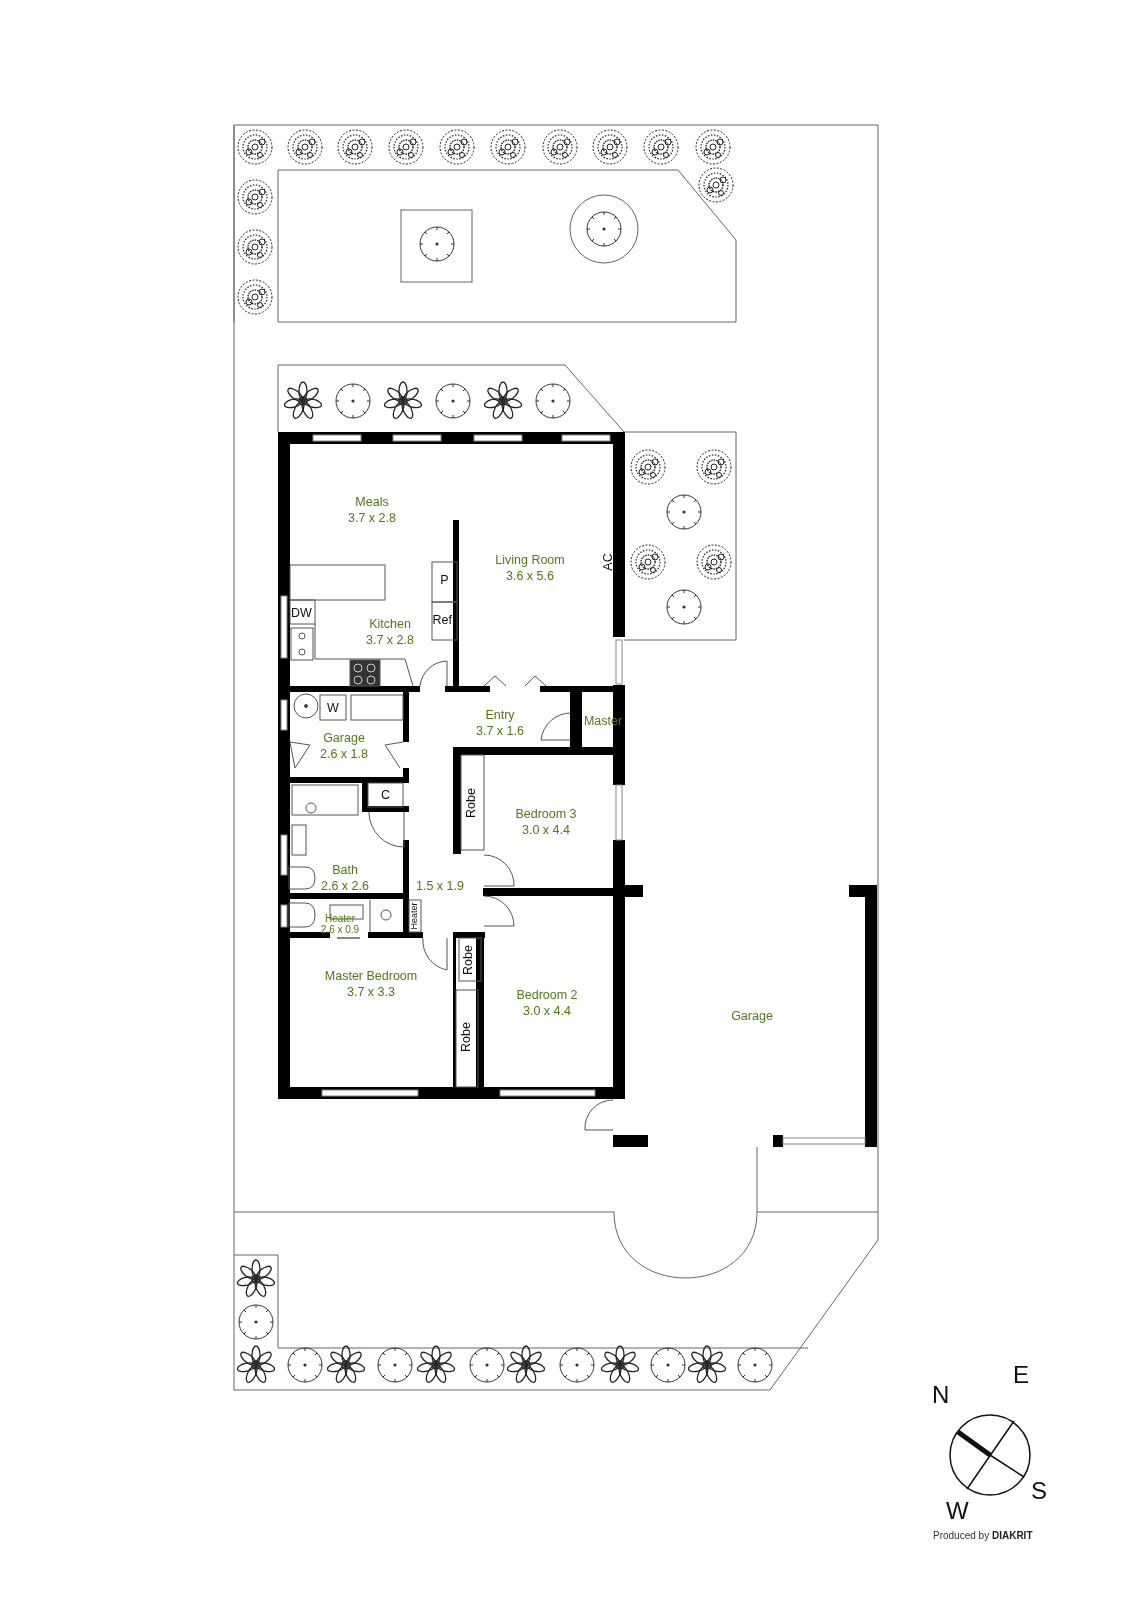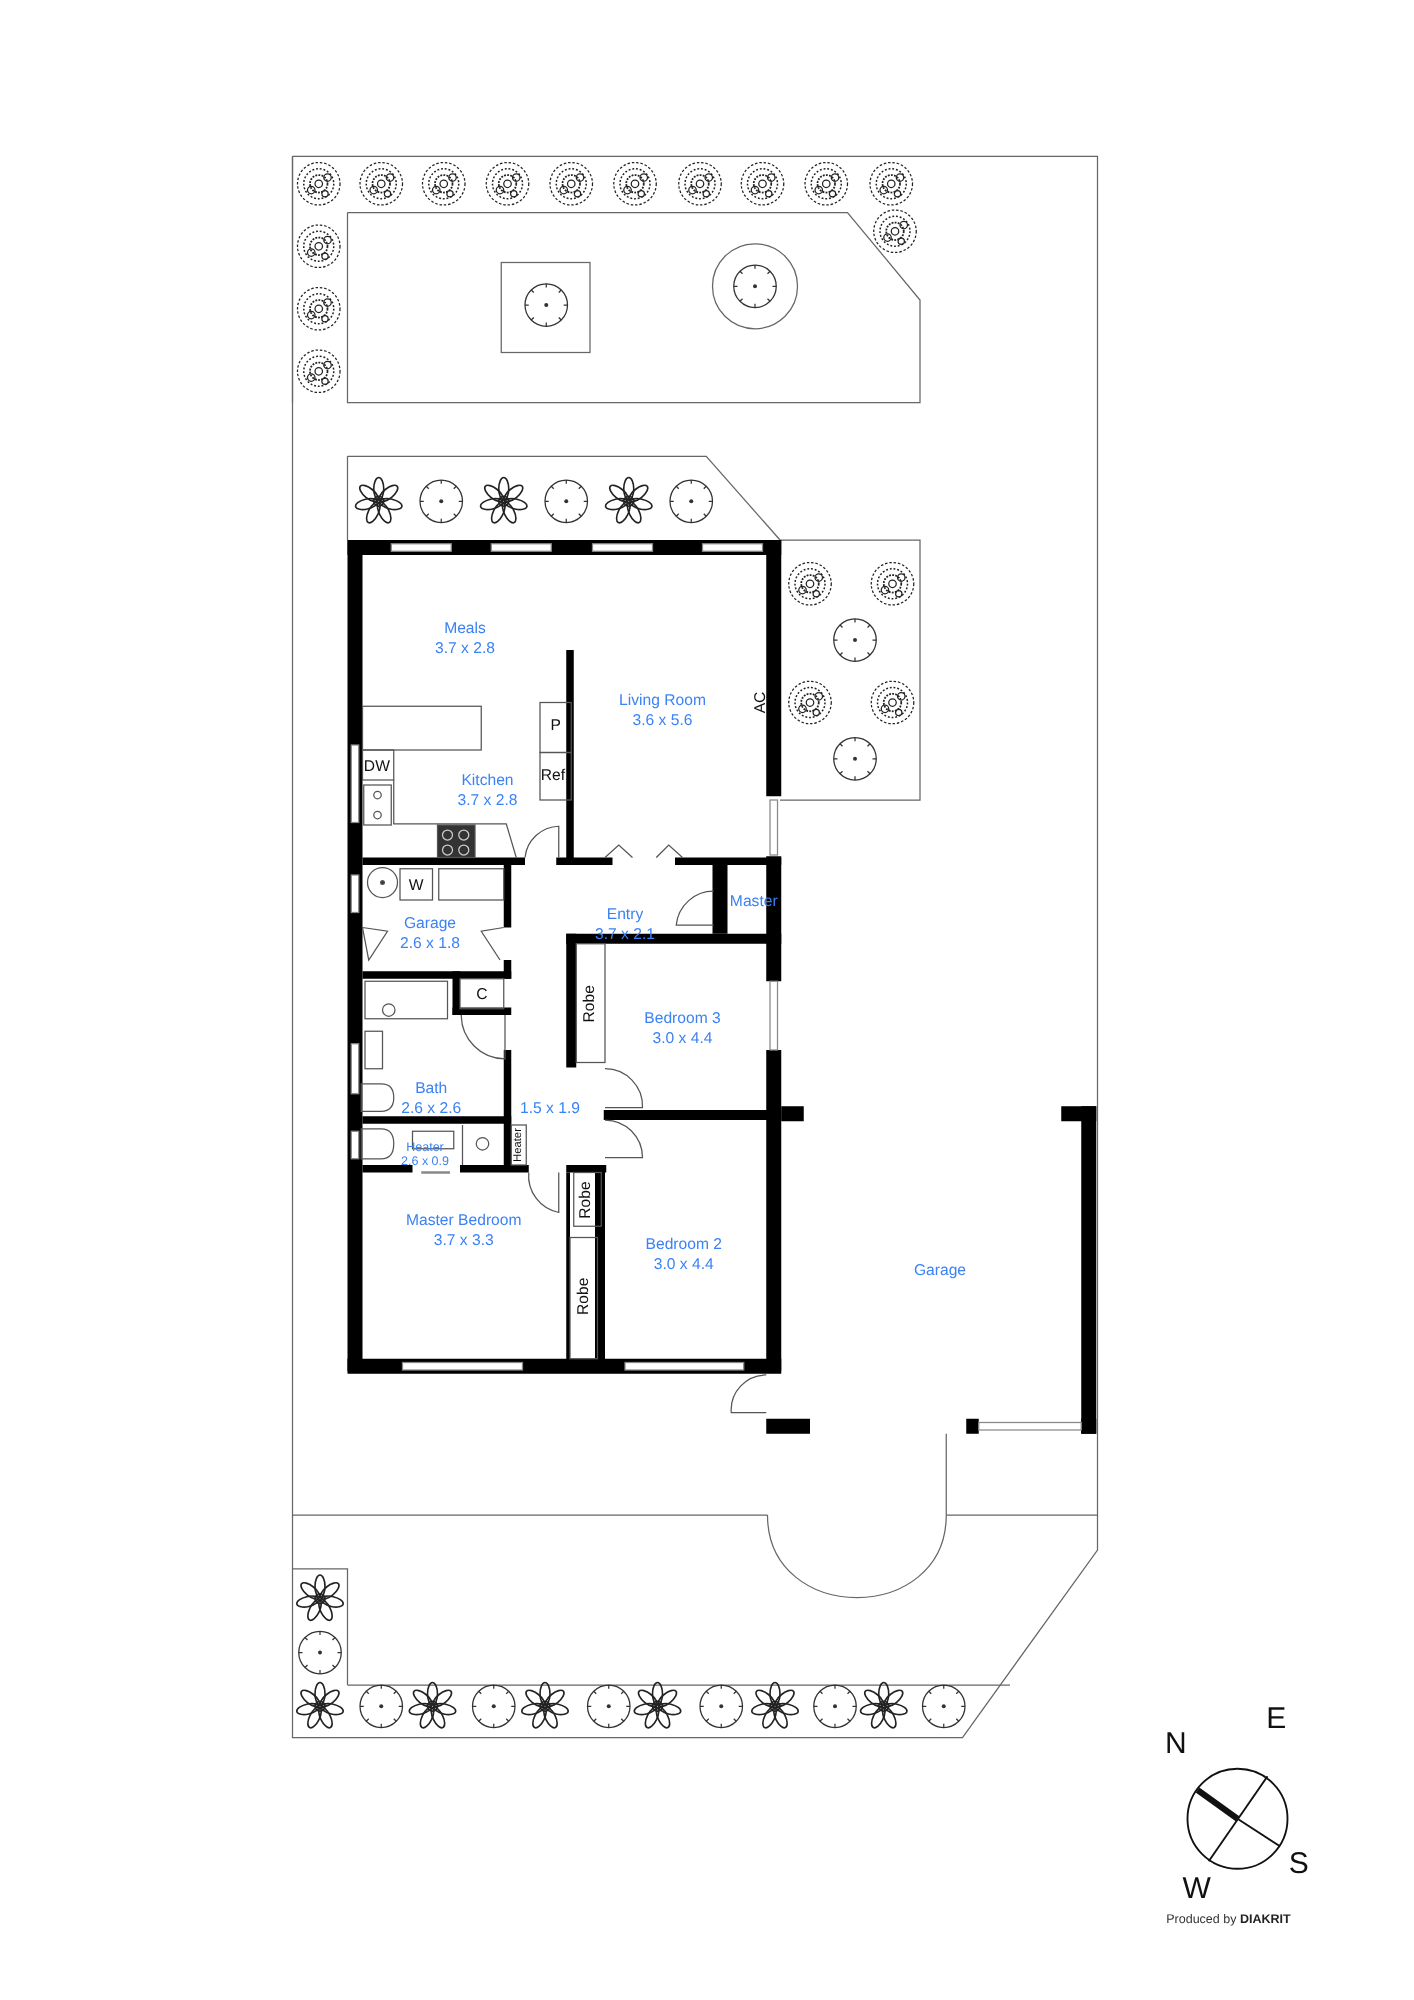--- a/index.html
+++ b/index.html
@@ -1,18 +1,18 @@
 <!DOCTYPE html>
 <html><head>
   <meta charset="utf-8">
   <style>
     html, body { margin:0; padding:0; background:#ffffff; }
     body { width:1131px; height:1600px; position:relative; overflow:hidden; font-family:"Liberation Sans", sans-serif; }
     #plan { position:absolute; left:0; top:0; width:1131px; height:1600px; }
-    .lbl { position:absolute; text-align:center; color:#3b82f6; font-size:12.5px; line-height:16px; transform:translateX(-50%); white-space:nowrap; }
+    .lbl { position:absolute; text-align:center; color:#4d7c0f; font-size:12.5px; line-height:16px; transform:translateX(-50%); white-space:nowrap; }
     .lbl .dim { display:block; }
     .small { font-size:10px; line-height:11px; }
     .fix { position:absolute; font-size:12.5px; color:#111; display:flex; align-items:center; justify-content:center; }
     .rot { transform:rotate(-90deg); }
     .credit { position:absolute; left:933px; top:1530px; font-size:10px; color:#333; white-space:nowrap; }
     .credit b { color:#222; font-weight:bold; }
     .compass-letter { position:absolute; font-size:24px; color:#111; }
   </style>
 </head>
 <body>
@@ -234,23 +234,23 @@
   <span class="dim">3.7 x 2.8</span>
 </div>
 <div class="lbl" style="left:530px;top:552px;">
   <span>Living Room</span>
   <span class="dim">3.6 x 5.6</span>
 </div>
 <div class="lbl" style="left:365px;top:616px;margin-left:25px;">
   <span>Kitchen</span>
   <span class="dim">3.7 x 2.8</span>
 </div>
-<div class="lbl" style="left:500px;top:707px;margin-top:16px;">
+<div class="lbl" style="left:500px;top:707px;">
   <span>Entry</span>
-  <span class="dim">3.7 x 2.1</span>
+  <span class="dim">3.7 x 1.6</span>
 </div>
 <div class="lbl" style="left:344px;top:730px;">
   <span>Garage</span>
   <span class="dim">2.6 x 1.8</span>
 </div>
 <div class="lbl" style="left:345px;top:836px;margin-top:26px;">
   <span>Bath</span>
   <span class="dim">2.6 x 2.6</span>
 </div>
 <div class="lbl" style="left:440px;top:878px;">

